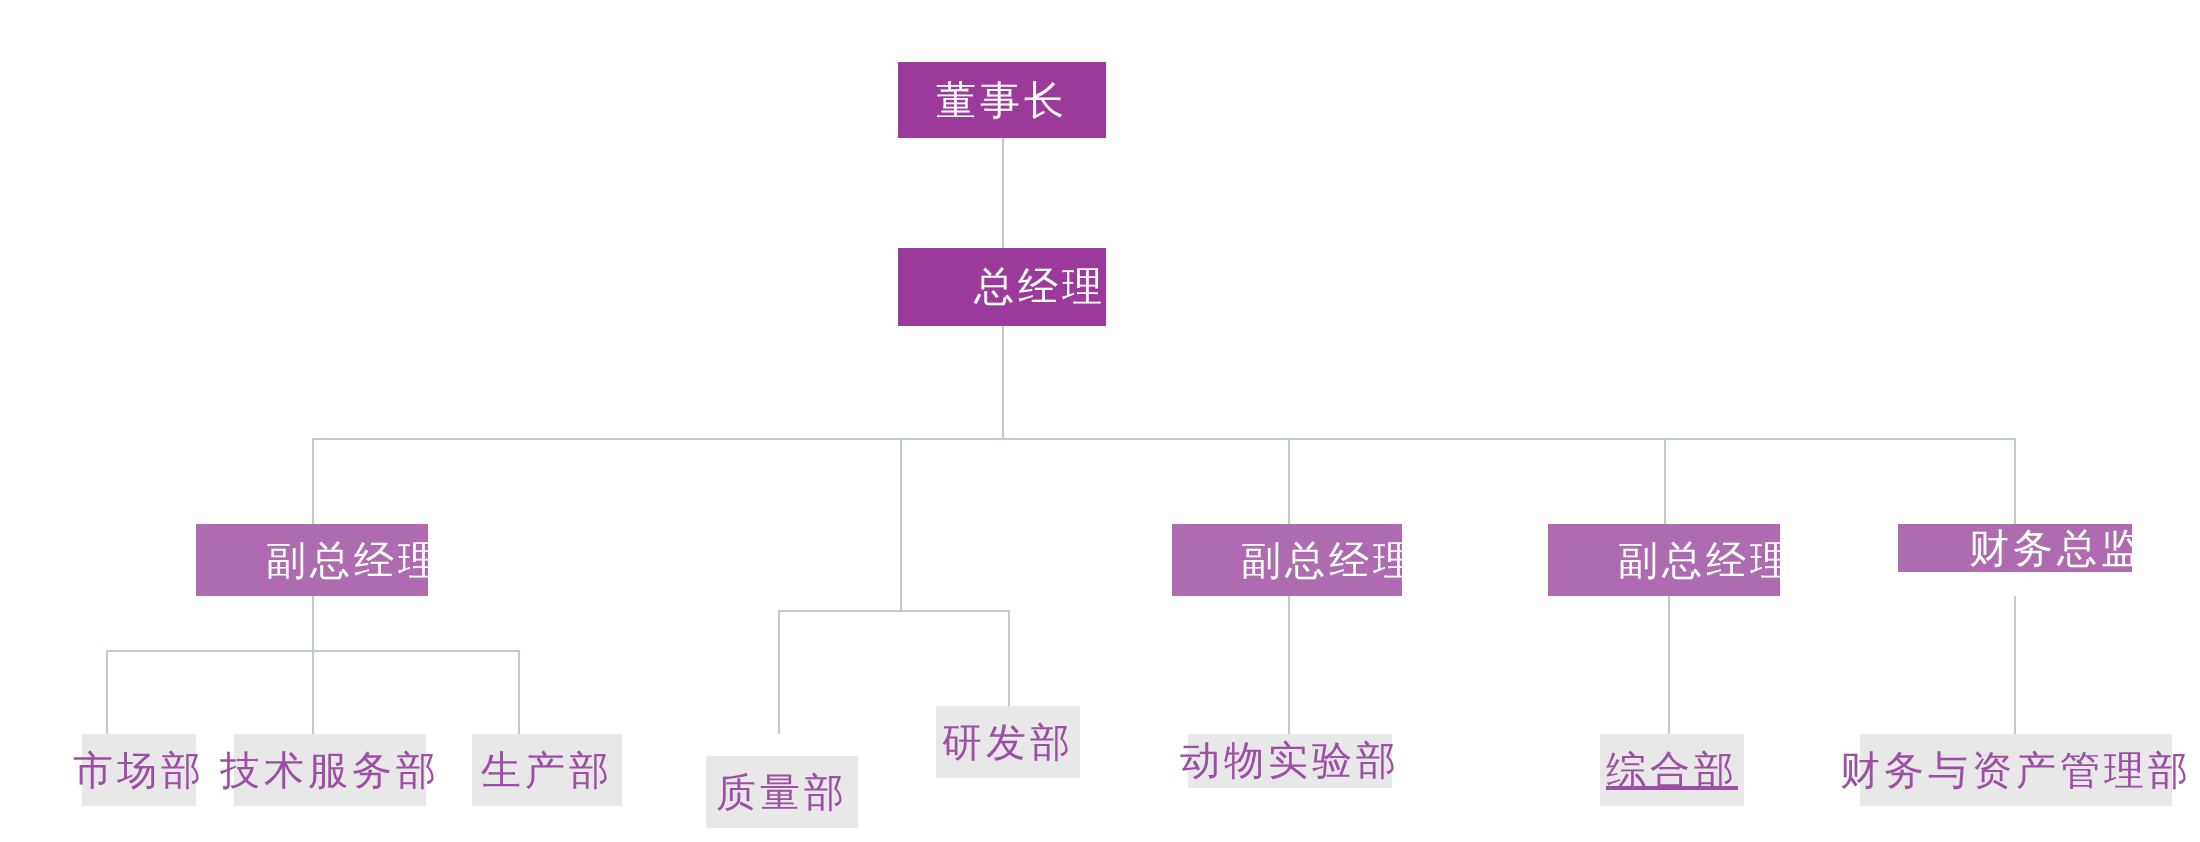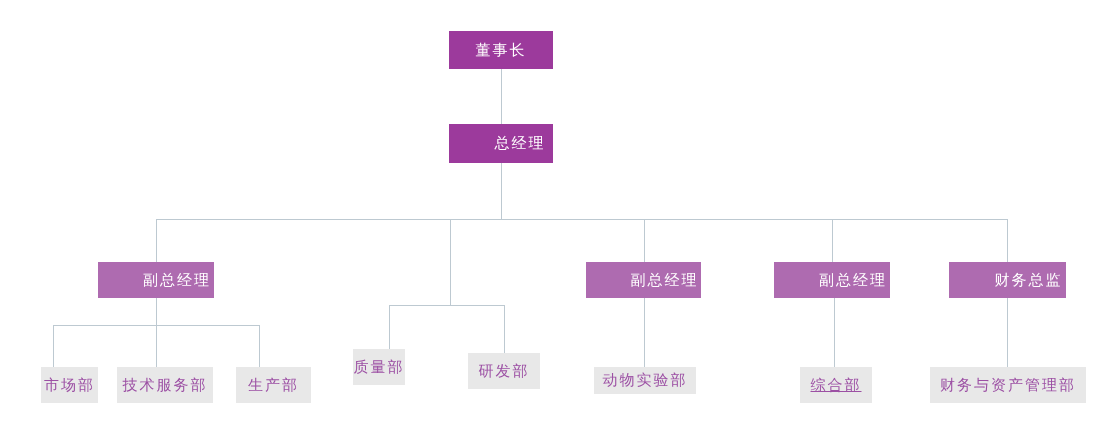--- a/index.html
+++ b/index.html
@@ -17,21 +17,21 @@
     width:1100px;
     height:421px;
     background:#ffffff;
     overflow:hidden;
   }
   .node{
     position:absolute;
     display:flex;
     align-items:center;
     justify-content:center;
-    font-size:15px;
+    font-size:20px;
     letter-spacing:2px;
     white-space:nowrap;
     box-sizing:border-box;
     cursor:default;
   }
   .node.primary{
     background:var(--c-primary);
     color:var(--c-node-text);
   }
   .node.secondary{
@@ -68,22 +68,22 @@
     <div class="seg" style="left: 389px; top: 305px; width: 1px; height: 62px;"></div>
     <div class="seg" style="left: 504px; top: 305px; width: 1px; height: 62px;"></div>
     <div class="seg" style="left: 644px; top: 298px; width: 1px; height: 69px;"></div>
     <div class="seg" style="left: 834px; top: 298px; width: 1px; height: 69px;"></div>
     <div class="seg" style="left: 1007px; top: 298px; width: 1px; height: 69px;"></div>
     <div class="node primary" style="left: 449px; top: 31px; width: 104px; height: 38px;">董事长</div>
     <div class="node primary" style="left: 449px; top: 124px; width: 104px; height: 39px; padding-left: 38px;">总经理</div>
     <div class="node secondary" style="left: 98px; top: 262px; width: 116px; height: 36px;">副总经理</div>
     <div class="node secondary" style="left: 586px; top: 262px; width: 115px; height: 36px;">副总经理</div>
     <div class="node secondary" style="left: 774px; top: 262px; width: 116px; height: 36px;">副总经理</div>
-    <div class="node secondary" style="left: 949px; top: 262px; width: 117px; height: 36px;">财务总监</div>
+    <div class="node secondary" style="left: 949px; top: 262px; width: 117px; height: 24px;">财务总监</div>
     <div class="node dept" style="left: 17px; top: 367px; width: 57px; height: 36px; margin-left: 24px;">市场部</div>
     <div class="node dept" style="left: 117px; top: 367px; width: 96px; height: 36px;">技术服务部</div>
     <div class="node dept" style="left: 236px; top: 367px; width: 75px; height: 36px;">生产部</div>
-    <div class="node dept" style="left: 353px; top: 349px; width: 52px; height: 36px;">质量部</div>
+    <div class="node dept" style="left: 353px; top: 378px; width: 76px; height: 36px;">质量部</div>
     <div class="node dept" style="left: 468px; top: 353px; width: 72px; height: 36px;">研发部</div>
     <div class="node dept" style="left: 594px; top: 367px; width: 102px; height: 27px;">动物实验部</div>
     <div class="node dept" style="left: 800px; top: 367px; width: 72px; height: 36px; text-decoration: underline;">综合部</div>
     <div class="node dept" style="left: 930px; top: 367px; width: 156px; height: 36px;">财务与资产管理部</div>
   </div>
 
 </body></html>

